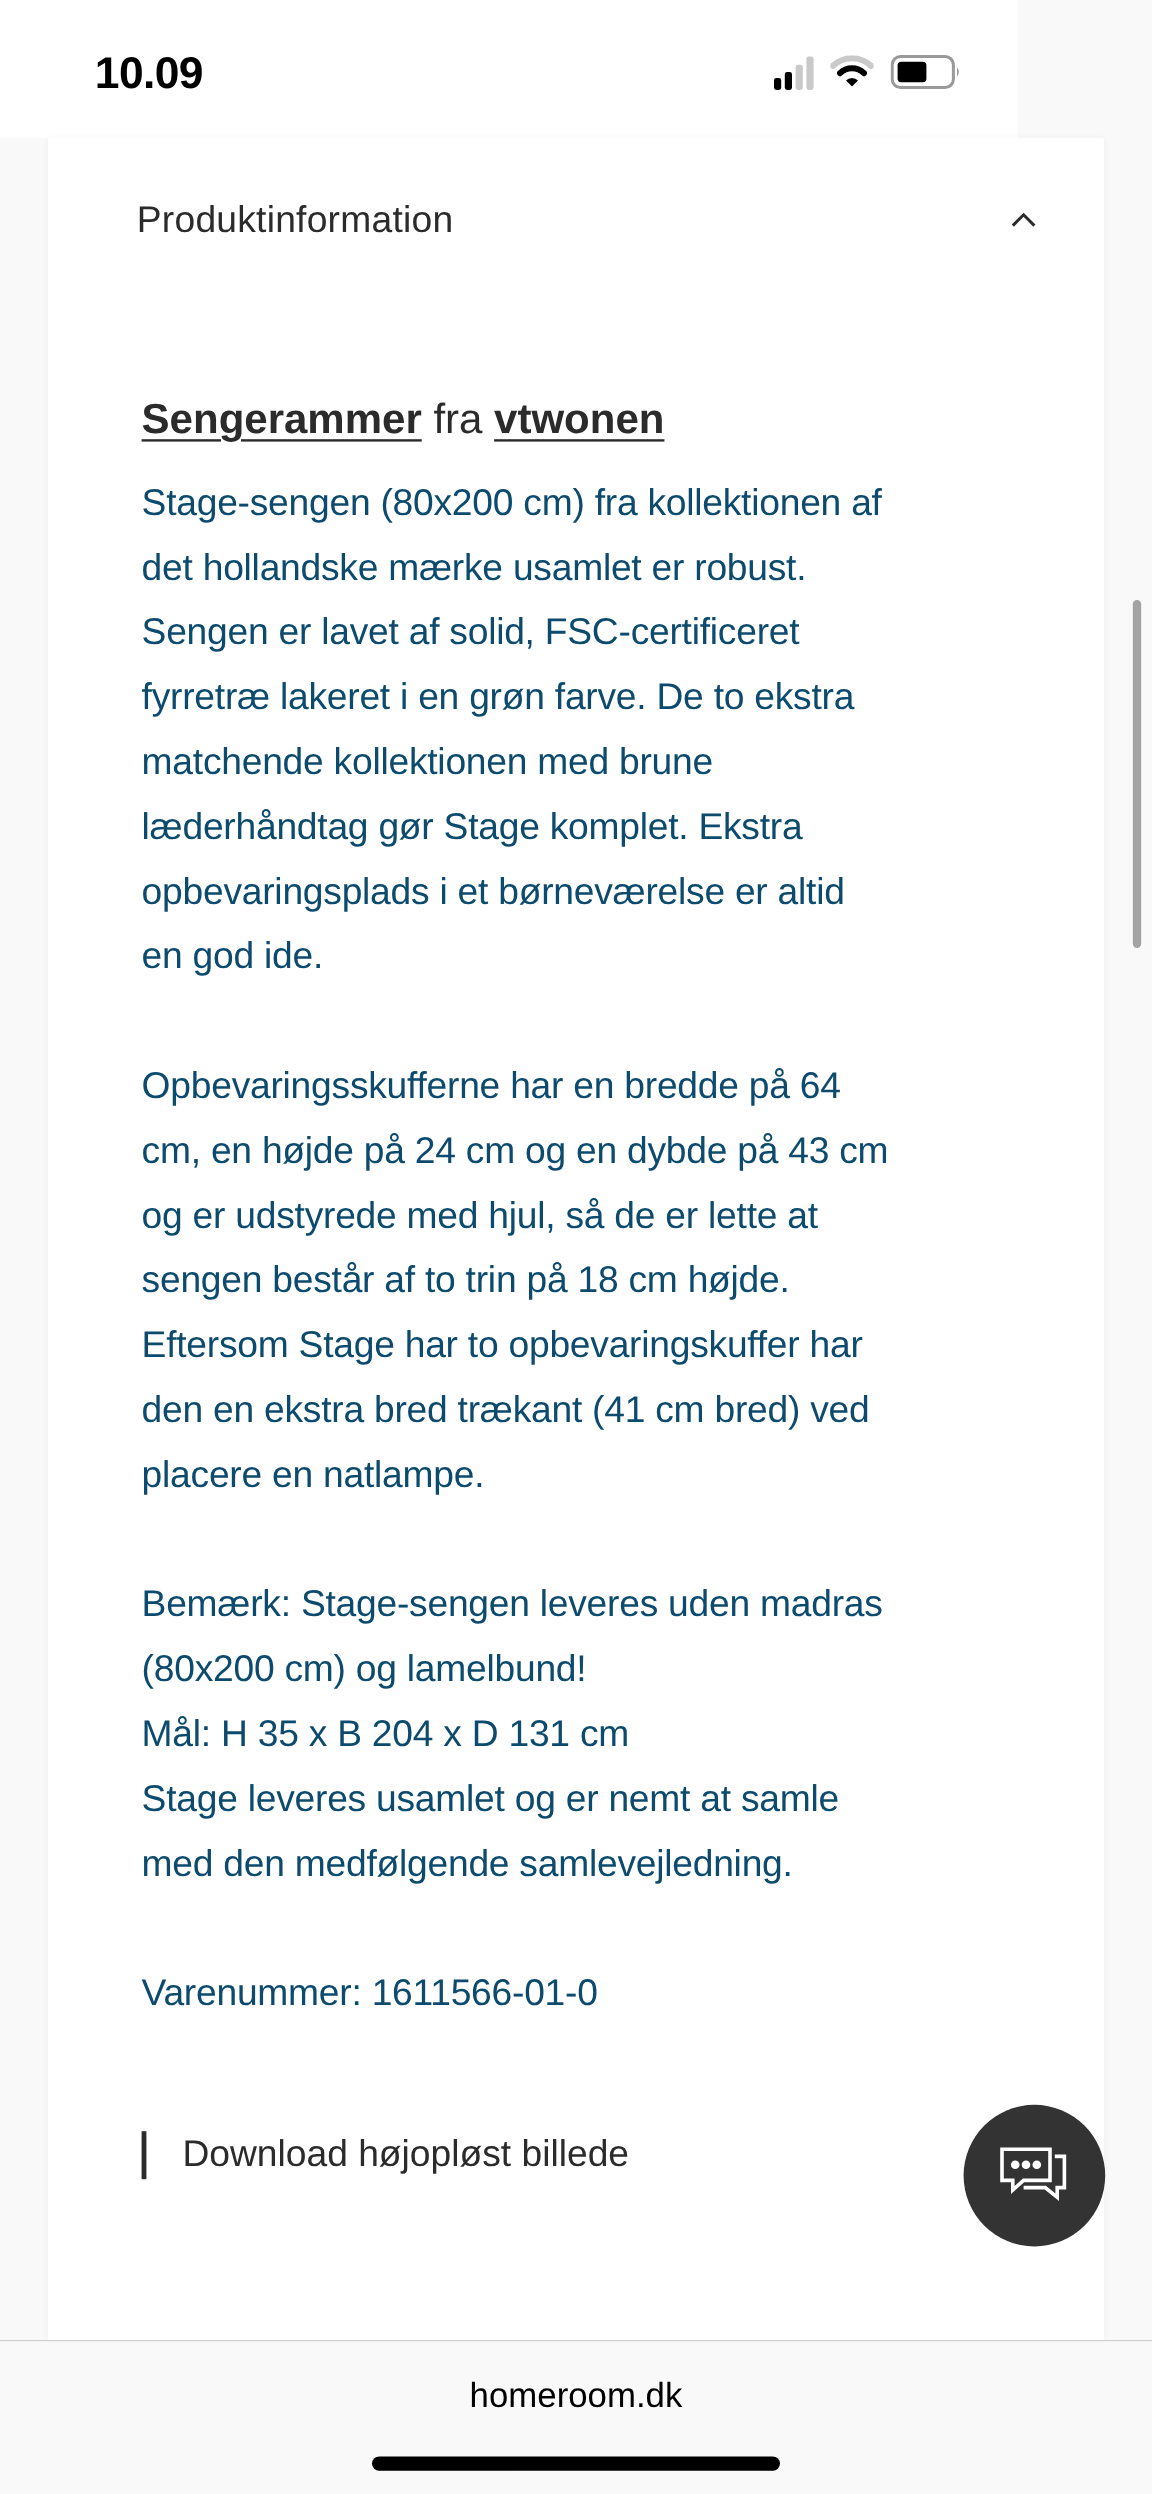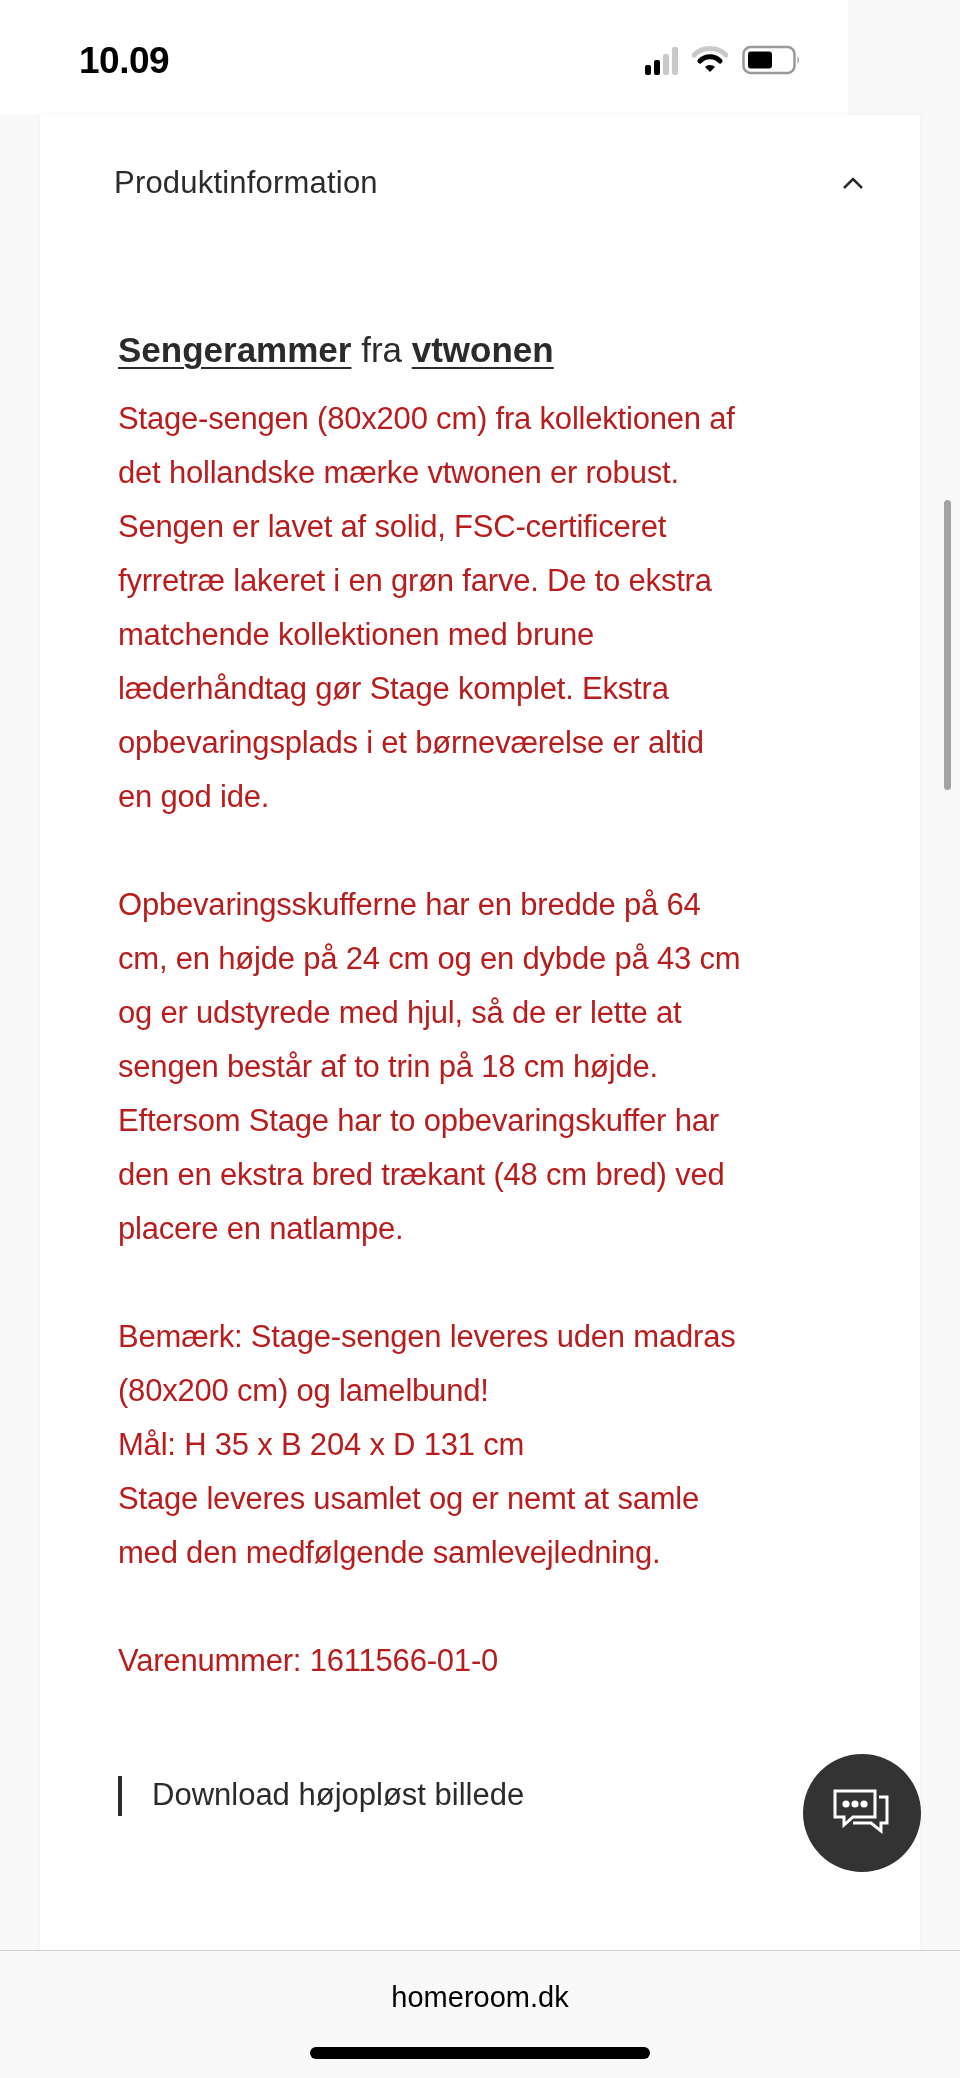--- a/index.html
+++ b/index.html
@@ -15,21 +15,21 @@
 
   .card { position: absolute; left: 40px; top: 115px; width: 880px; height: 1835px; background: #ffffff;
           box-shadow: 0 0 6px rgba(0,0,0,0.04); overflow: hidden; }
   .accordion-header { position: absolute; left: 74px; top: 40px; width: 760px; height: 56px; display: flex; align-items: center; justify-content: space-between; cursor: pointer; }
   .accordion-title { font-size: 31px; color: #2b2b2b; letter-spacing: 0.2px; }
   .chevron { width: 22px; height: 14px; margin-right: 10px; }
 
   .content { position: absolute; left: 78px; top: 205px; width: 740px; }
   .heading { font-size: 35px; line-height: 60px; color: #2b2b2b; margin-bottom: 12px; }
   .heading a { color: #2b2b2b; font-weight: bold; text-decoration: underline; text-underline-offset: 5px; text-decoration-thickness: 2px; }
-  .para { font-size: 31px; line-height: 54px; color: #b91c1c; margin-bottom: 54px; letter-spacing: -0.2px; }
+  .para { font-size: 31px; line-height: 54px; color: #0c4a6e; margin-bottom: 54px; letter-spacing: -0.2px; }
   .para .line { display: block; white-space: nowrap; }
   .download-row { display: flex; align-items: flex-start; gap: 30px; font-size: 31px; line-height: 54px; }
   .download-bar { width: 4px; height: 40px; background: #2b2b2b; margin-top: 8px; }
 
   .scrollbar { position: absolute; left: 944px; top: 500px; width: 7px; height: 290px; border-radius: 4px; background: #a3a3a3; }
 
   .chat-button { position: absolute; left: 803px; top: 1754px; width: 118px; height: 118px; border-radius: 50%; background: #333333;
                  display: flex; align-items: center; justify-content: center; cursor: pointer; }
 
   .bottom-bar { position: absolute; left: 0; top: 1950px; width: 960px; height: 128px; background: #f9f9f9; border-top: 1px solid #cfcfcf; }
@@ -69,36 +69,36 @@
     </svg>
   </div>
 
   <div class="content">
     <div class="heading">
       <a>Sengerammer</a><span style="white-space:pre"> fra </span><a>vtwonen</a>
     </div>
 
     <div class="para">
       <span class="line">Stage-sengen (80x200 cm) fra kollektionen af</span>
-      <span class="line">det hollandske mærke vtwonen er robust.</span>
+      <span class="line">det hollandske mærke usamlet er robust.</span>
       <span class="line">Sengen er lavet af solid, FSC-certificeret</span>
       <span class="line">fyrretræ lakeret i en grøn farve. De to ekstra</span>
       <span class="line">matchende kollektionen med brune</span>
       <span class="line">læderhåndtag gør Stage komplet. Ekstra</span>
       <span class="line">opbevaringsplads i et børneværelse er altid</span>
       <span class="line">en god ide.</span>
     </div>
 
     <div class="para">
       <span class="line">Opbevaringsskufferne har en bredde på 64</span>
       <span class="line">cm, en højde på 24 cm og en dybde på 43 cm</span>
       <span class="line">og er udstyrede med hjul, så de er lette at</span>
       <span class="line">sengen består af to trin på 18 cm højde.</span>
       <span class="line">Eftersom Stage har to opbevaringskuffer har</span>
-      <span class="line">den en ekstra bred trækant (48 cm bred) ved</span>
+      <span class="line">den en ekstra bred trækant (41 cm bred) ved</span>
       <span class="line">placere en natlampe.</span>
     </div>
 
     <div class="para">
       <span class="line">Bemærk: Stage-sengen leveres uden madras</span>
       <span class="line">(80x200 cm) og lamelbund!</span>
       <span class="line">Mål: H 35 x B 204 x D 131 cm</span>
       <span class="line">Stage leveres usamlet og er nemt at samle</span>
       <span class="line">med den medfølgende samlevejledning.</span>
     </div>

